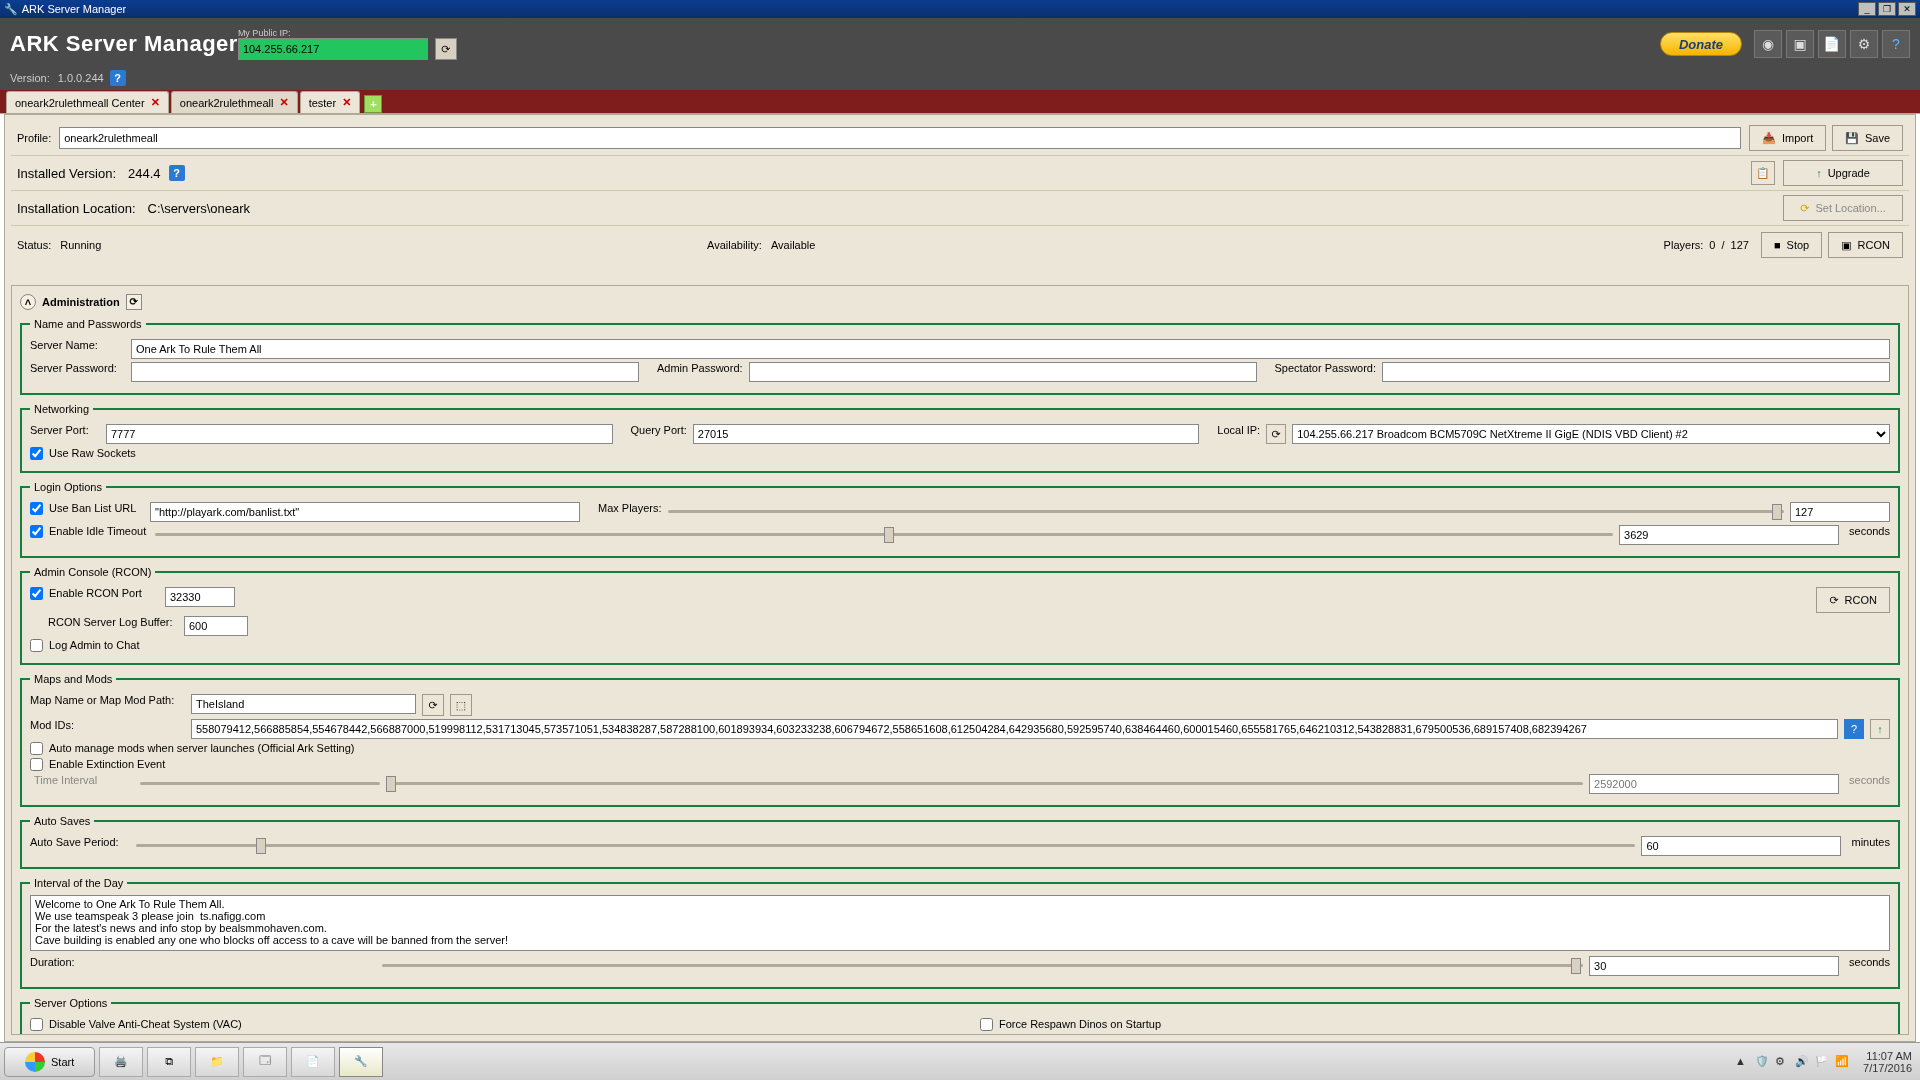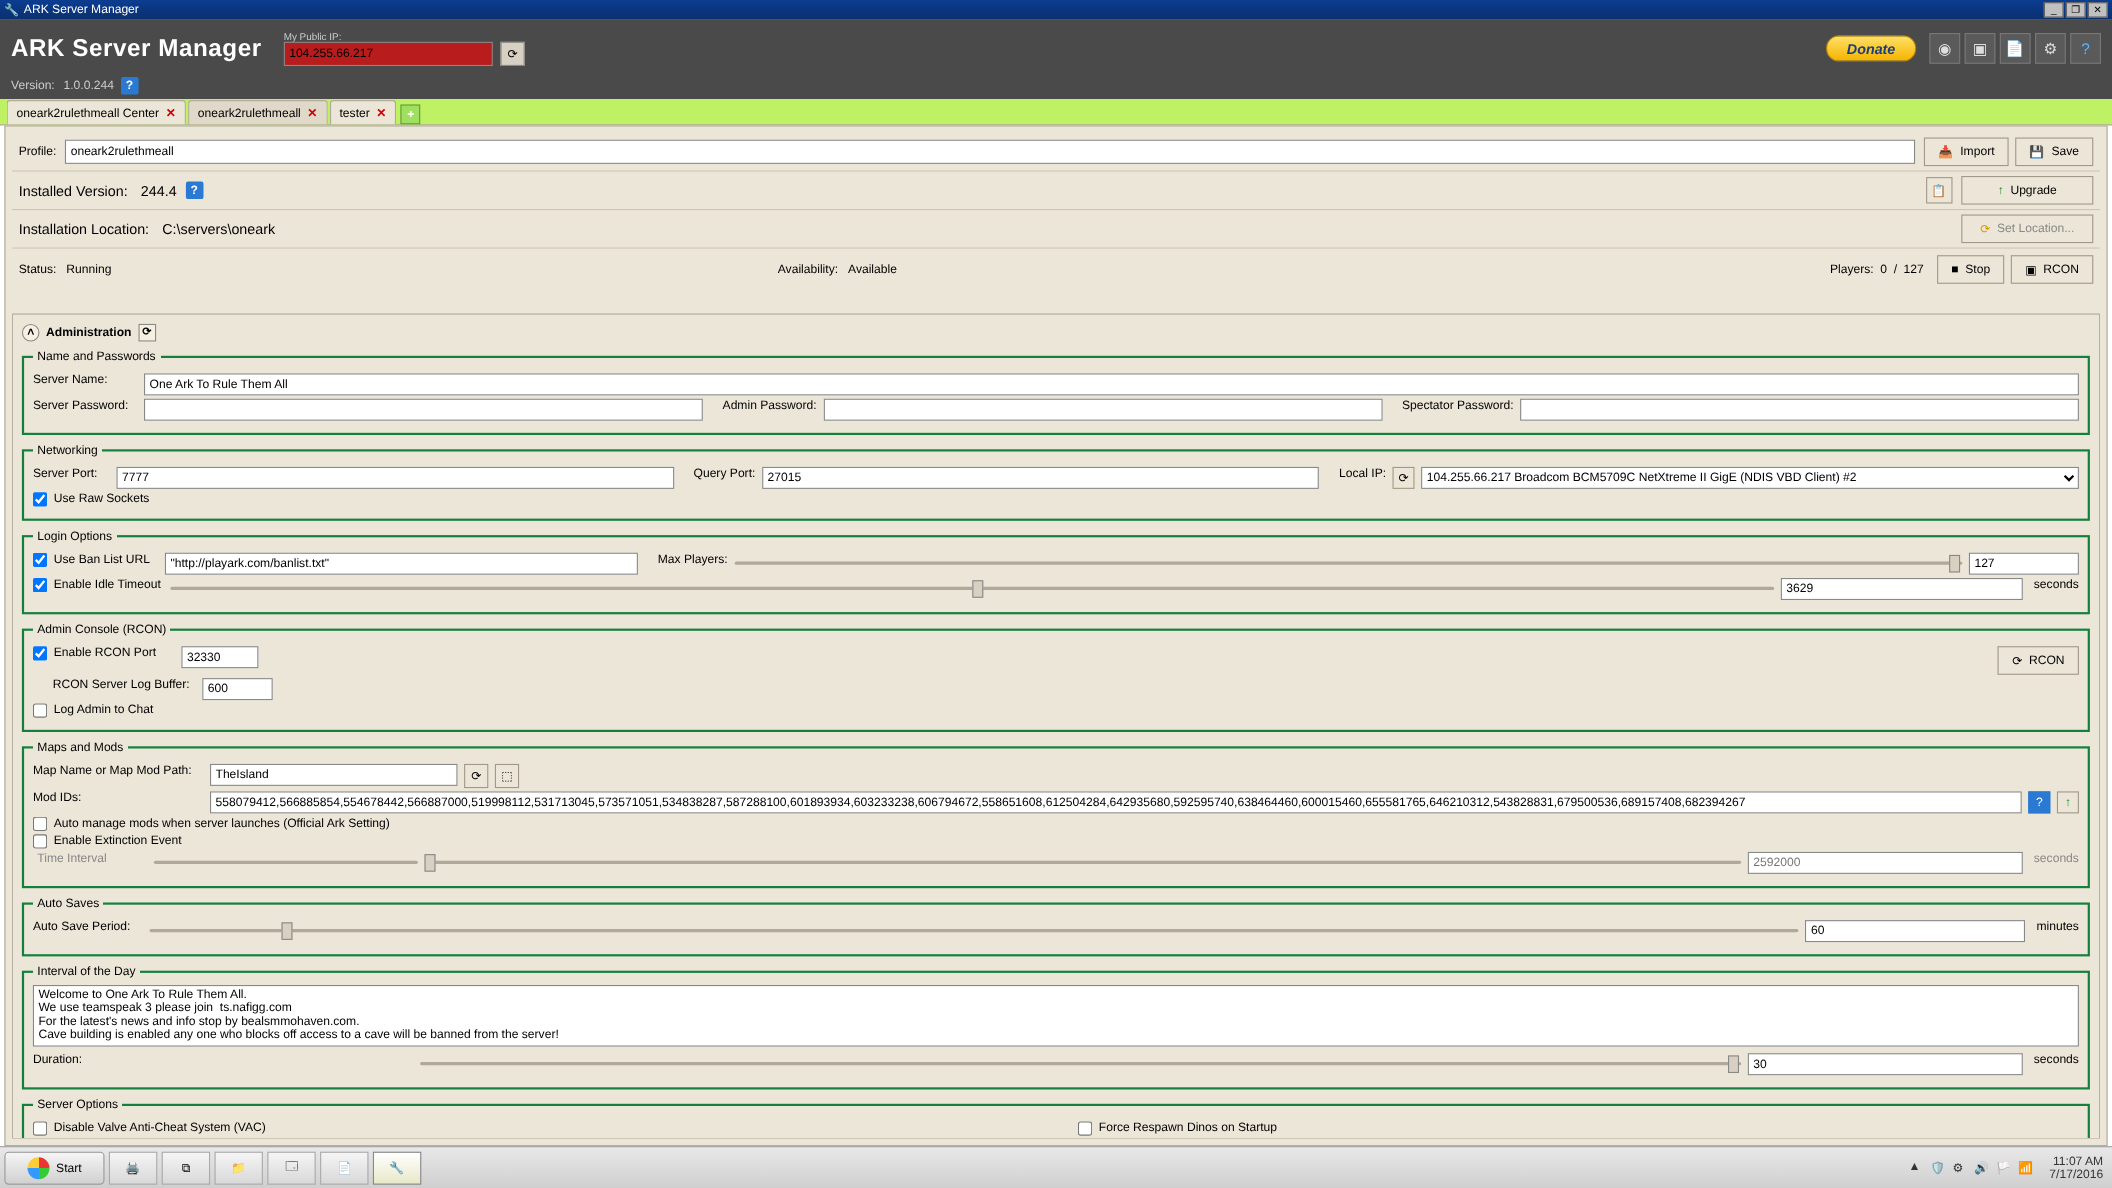--- a/index.html
+++ b/index.html
@@ -7,32 +7,32 @@
 
 
 .titlebar { height: 18px; background: linear-gradient(#0b3d91,#0a2f6e); color: #fff; display: flex; align-items: center; padding: 0 4px; }
 .titlebar .title { flex: 1; font-size: 11px; padding-left: 4px; }
 .titlebar .winbtns { display: flex; gap: 2px; }
 .titlebar .winbtn { width: 18px; height: 14px; background: #c0c0c0; border: 1px solid #5a5a5a; font-size: 9px; text-align: center; line-height: 12px; color: #000; }
 
 
 .header { height: 52px; background: #4a4a4a; color: #fff; display: flex; align-items: center; padding: 0 10px; }
 .header .app-title { font-size: 22px; font-weight: bold; letter-spacing: .5px; }
-.header .ip-block { margin-left: 20px; }
+.header .ip-block { }
 .header .ip-block .lbl { font-size: 9px; color: #ccc; display: block; }
-.header .ip-block input { width: 190px; height: 22px; padding: 2px 4px; border: 1px solid #888; background: #b91c1c; color: #000; }
+.header .ip-block input { width: 190px; height: 22px; padding: 2px 4px; border: 1px solid #888; background: #22c55e; color: #000; }
 .header .refresh-ip { width: 22px; height: 22px; background: #d8d0c0; border: 1px solid #888; margin-left: 4px; vertical-align: bottom; }
 .header .spacer { flex: 1; }
 .header .donate { height: 24px; padding: 0 18px; background: linear-gradient(#ffe066,#f5b400); border: 1px solid #b8860b; border-radius: 12px; color: #1a3d7c; font-style: italic; font-weight: bold; font-size: 13px; margin-right: 8px; }
 .header .icon-btn { width: 28px; height: 28px; background: #5a5a5a; border: 1px solid #777; margin-left: 4px; color: #ddd; display: inline-flex; align-items: center; justify-content: center; font-size: 14px; }
 .version-row { height: 20px; background: #4a4a4a; color: #ccc; font-size: 11px; display: flex; align-items: center; padding: 0 10px 4px; }
 .version-row .help { width: 16px; height: 16px; background: #2a7ad4; color: #fff; border-radius: 2px; margin-left: 6px; text-align: center; line-height: 16px; font-weight: bold; }
 
 
-.tabstrip { height: 24px; background: #bef264; border-bottom: 1px solid #b0a898; display: flex; align-items: flex-end; padding-left: 6px; }
+.tabstrip { height: 24px; background: #7f1d1d; border-bottom: 1px solid #b0a898; display: flex; align-items: flex-end; padding-left: 6px; }
 .tab { height: 22px; border: 1px solid #b0a898; border-bottom: none; background: #ece6d8; padding: 3px 8px; display: flex; align-items: center; gap: 6px; margin-right: 2px; border-radius: 3px 3px 0 0; }
 .tab.active { background: #e0d8c8; }
 .tab .close { color: #c00; font-weight: bold; cursor: pointer; }
 .tab-add { width: 18px; height: 18px; border: 1px solid #6a9a3a; background: #9fe060; color: #fff; font-weight: bold; text-align: center; line-height: 16px; margin-left: 2px; }
 
 
 .main { position: absolute; top: 114px; left: 4px; right: 4px; bottom: 38px; background: #ece6d8; border: 1px solid #b0a898; padding: 6px; overflow: hidden; }
 .row { display: flex; align-items: center; padding: 4px 6px; }
 .row .label { width: auto; margin-right: 8px; }
 .profile-row input { flex: 1; height: 22px; border: 1px solid #888; background: #fff; padding: 2px 4px; }

